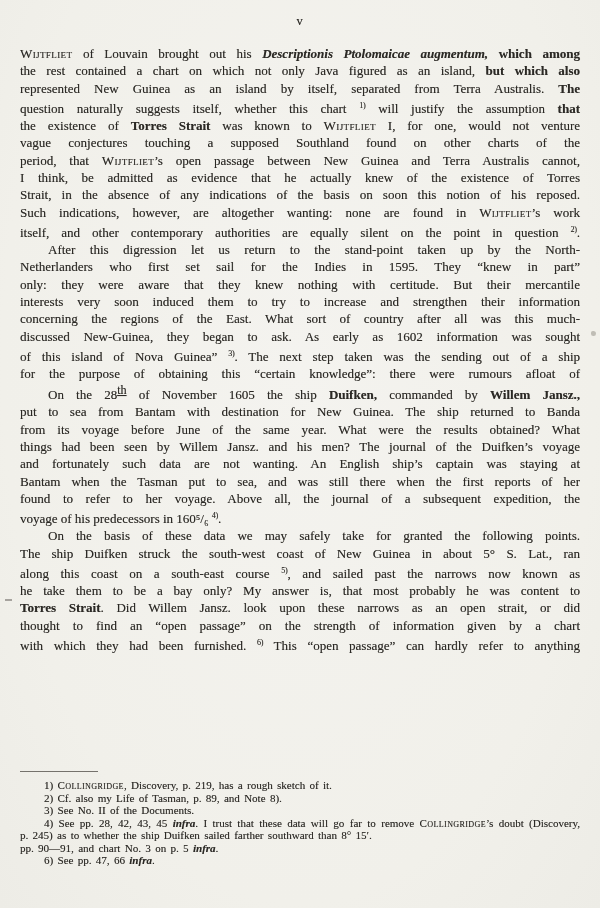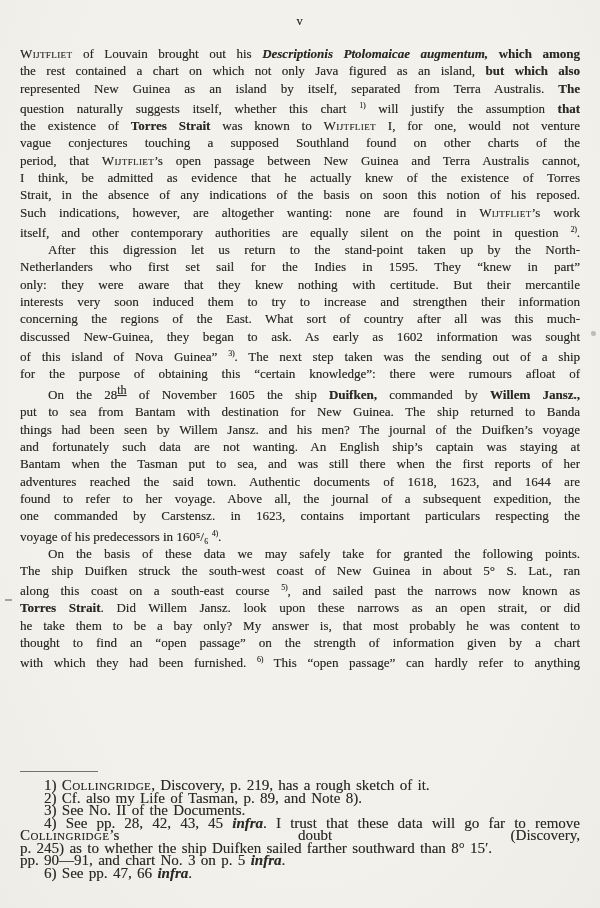--- a/index.html
+++ b/index.html
@@ -31,21 +31,21 @@
   .footnote-rule {
     position: absolute;
     top: 771px; left: 20px;
     width: 78px; height: 0;
     border-top: 1.4px solid #75726c;
   }
   .footnotes {
     position: absolute;
     top: 779px; left: 20px;
     width: 560px;
-    font-size: 15px;
+    font-size: 11px;
     line-height: 12.55px;
     word-spacing: 1.6px;
   }
   .line { text-align: justify; }
   .line.just { text-align-last: justify; }
   .body-text .line.indent { text-indent: 28px; }
   .footnotes .line.indent { text-indent: 24px; }
   .sc { font-variant: small-caps; letter-spacing: 0.4px; }
   .b  { font-weight: bold; }
   .ib { font-style: italic; font-weight: bold; }
@@ -87,32 +87,31 @@
       <div class="line just indent">After this digression let us return to the stand-point taken up by the North-</div>
       <div class="line just">Netherlanders who first set sail for the Indies in 1595.  They “knew in part”</div>
       <div class="line just">only: they were aware that they knew nothing with certitude. But their mercantile</div>
       <div class="line just">interests very soon induced them to try to increase and strengthen their information</div>
       <div class="line just">concerning the regions of the East.  What sort of country after all was this much-</div>
       <div class="line just">discussed New-Guinea, they began to ask. As early as 1602 information was sought</div>
       <div class="line just">of this island of Nova Guinea” <span class="sup">3)</span>. The next step taken was the sending out of a ship</div>
       <div class="line just">for the purpose of obtaining this “certain knowledge”: there were rumours afloat of</div>
       <div class="line just indent">On the 28<span class="supu">th</span> of November 1605 the ship <span class="b">Duifken,</span> commanded by <span class="b">Willem Jansz.,</span></div>
       <div class="line just">put to sea from Bantam with destination for New Guinea.  The ship returned to Banda</div>
+      <div class="line just">from its voyage before June of the same year. What were the results obtained? What</div>
       <div class="line just">things had been seen by Willem Jansz. and his men? The journal of the Duifken’s voyage</div>
       <div class="line just">and fortunately such data are not wanting.  An English ship’s captain was staying at</div>
       <div class="line just">Bantam when the Tasman put to sea, and was still there when the first reports of her</div>
-      <div class="line just">adventures reached the said town. Authentic documents of 1618, 1623, and 1644 are</div>
       <div class="line just">found to refer to her voyage. Above all, the journal of a subsequent expedition, the</div>
-      <div class="line just">one commanded by Carstensz.  in 1623, contains important particulars respecting the</div>
       <div class="line">voyage of his predecessors in 160⁵/₆ <span class="sup">4)</span>.</div>
       <div class="line just indent">On the basis of these data we may safely take for granted the following points.</div>
       <div class="line just">The ship Duifken struck the south-west coast of New Guinea in about 5° S. Lat., ran</div>
       <div class="line just">along this coast on a south-east course <span class="sup">5)</span>, and sailed past the narrows now known as</div>
+      <div class="line just">he take them to be a bay only? My answer is, that most probably he was content to</div>
       <div class="line just"><span class="b">Torres Strait</span>.  Did Willem Jansz. look upon these narrows as an open strait, or did</div>
-      <div class="line just">he take them to be a bay only? My answer is, that most probably he was content to</div>
       <div class="line just">thought to find an “open passage” on the strength of information given by a chart</div>
       <div class="line just">with which they had been furnished. <span class="sup">6)</span> This “open passage” can hardly refer to anything</div>
     </div>
   <div class="footnote-rule"></div>
   <div class="footnotes" id="footnotes">
       <div class="line indent">1) <span class="sc">Collingridge</span>, Discovery, p. 219, has a rough sketch of it.</div>
       <div class="line indent">2) Cf. also my Life of Tasman, p. 89, and Note 8).</div>
       <div class="line indent">3) See No. II of the Documents.</div>
       <div class="line just indent">4) See pp. 28, 42, 43, 45 <span class="ib">infra</span>. I trust that these data will go far to remove <span class="sc">Collingridge</span>’s doubt (Discovery,</div>
       <div class="line">p. 245) as to whether the ship Duifken sailed farther southward than 8° 15′.</div>

